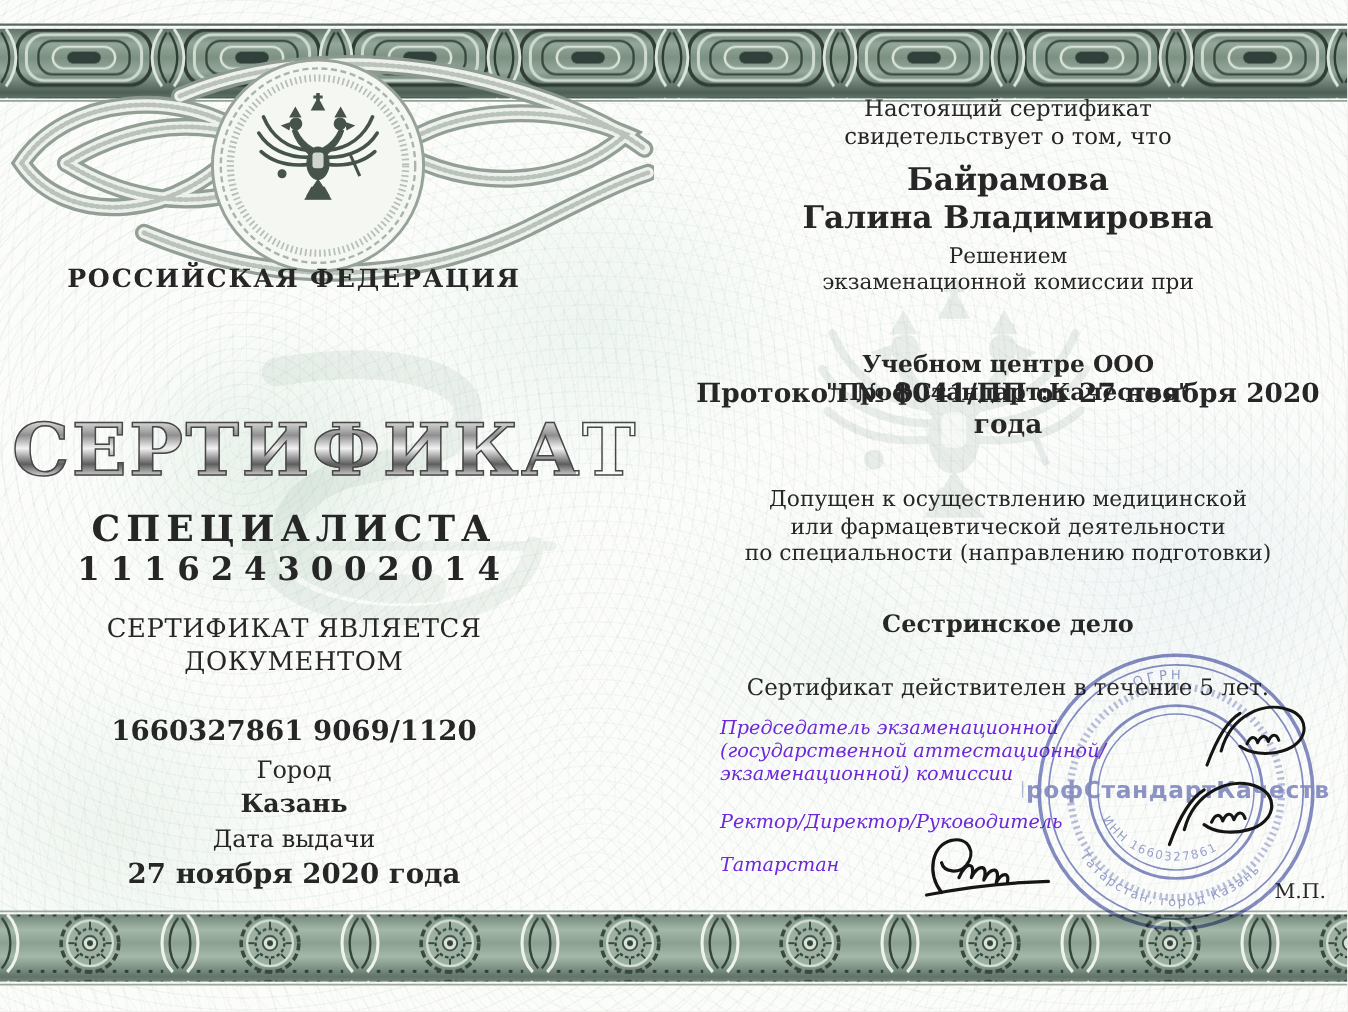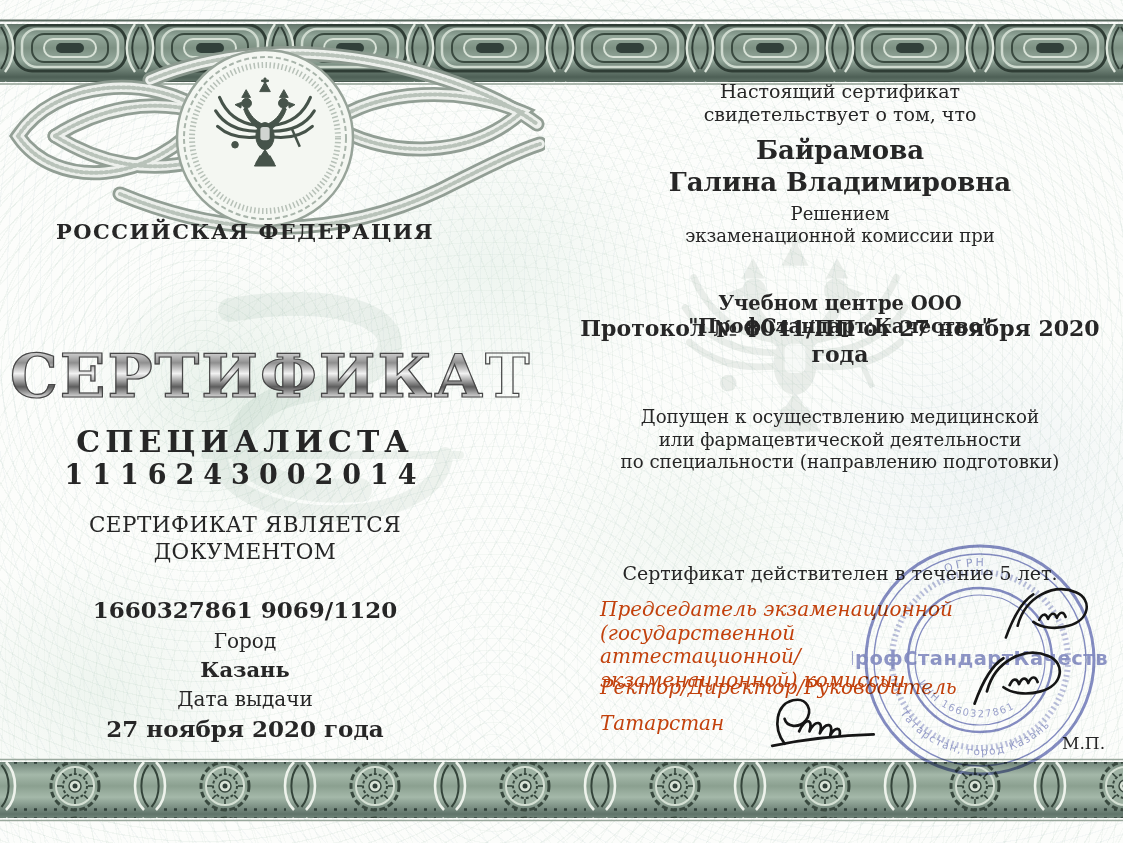--- a/index.html
+++ b/index.html
@@ -48,21 +48,21 @@
   .date-value{top:715px; font-size:23px; font-weight:bold;}
   .intro{top:80px; font-size:19px; line-height:1.2;}
   .holder1{top:135px; font-size:26px; font-weight:bold;}
   .holder2{top:167px; font-size:26px; font-weight:bold;}
   .decision{top:203px; font-size:18px; line-height:1.2;}
   .institution{top:292px; font-size:19.5px; font-weight:bold;}
   .protocol{top:315px; font-size:22px; font-weight:bold;}
   .admission{top:406px; font-size:18.2px; line-height:1.24;}
   .specialty{top:508px; font-size:20px; font-weight:bold;}
   .validity{top:562px; font-size:19px;}
-  .sig-label{left:600px; width:360px; text-align:left; font-style:italic; font-size:20px; line-height:1.18; color:#c2410c;}
+  .sig-label{left:600px; width:360px; text-align:left; font-style:italic; font-size:16px; line-height:1.18; color:#6d28d9;}
   .chairman{top:598px;}
   .rector{top:676px;}
   .secretary{top:712px;}
   .seal-mark{left:1062px; top:733px; font-size:17px;}
   .sig-svg path{fill:none; stroke:#151515; stroke-width:2.6; stroke-linecap:round; stroke-linejoin:round;}
   .stamp-wrap{left:852px; top:532px; width:256px; height:256px; opacity:0.82; mix-blend-mode:multiply;}
 </style>
 </head>
 <body>
 
@@ -269,20 +269,23 @@
     <span>Учебном центре ООО "ПрофСтандарт:Качество"</span>
   </div>
   <div class="abs right-col protocol">
     <span>Протокол № 8041/ПП от 27 ноября 2020 года</span>
   </div>
   <div class="abs right-col admission">
     <div>Допущен к осуществлению медицинской</div>
     <div>или фармацевтической деятельности</div>
     <div>по специальности (направлению подготовки)</div>
   </div>
+  <div class="abs right-col specialty">
+    <span>Сестринское дело</span>
+  </div>
   <div class="abs right-col validity">
     <span>Сертификат действителен в течение 5 лет.</span>
   </div>
 
   <div class="abs sig-label chairman">
     <div>Председатель экзаменационной</div>
     <div>(государственной аттестационной/</div>
     <div>экзаменационной) комиссии</div>
   </div>
   <div class="abs sig-label rector">

